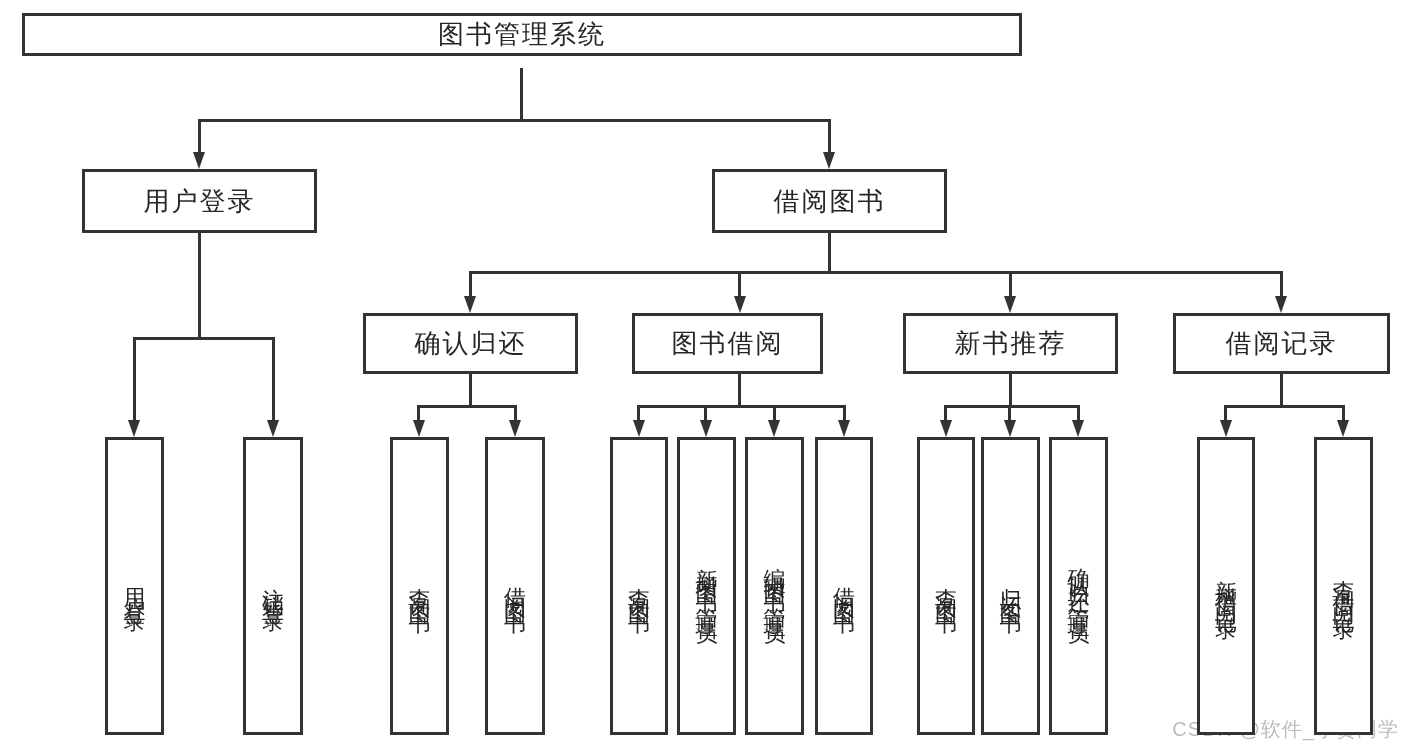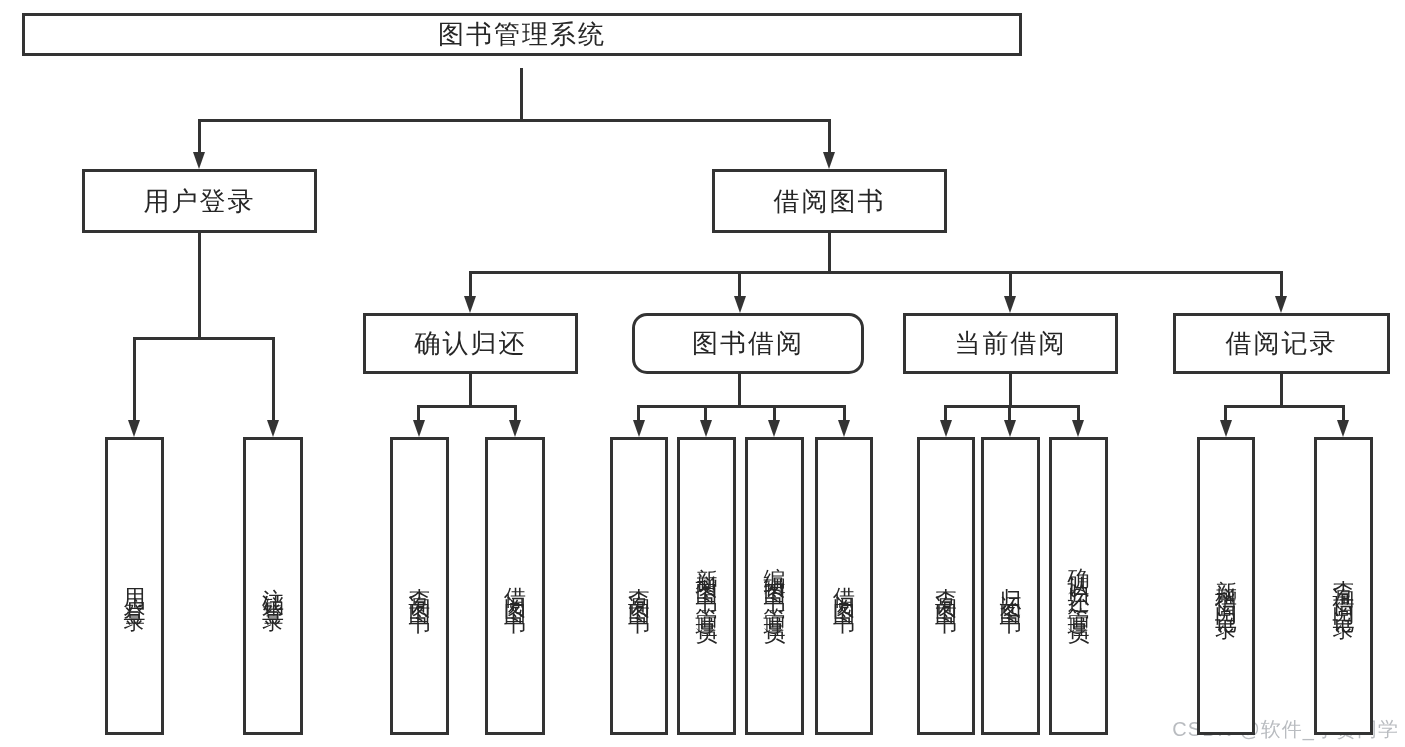--- a/index.html
+++ b/index.html
@@ -123,25 +123,25 @@
     </div>
     <div class="node h" style="left: 82px; top: 169px; width: 235px; height: 64px;">
       <span class="lbl">用户登录</span>
     </div>
     <div class="node h" style="left: 712px; top: 169px; width: 235px; height: 64px;">
       <span class="lbl">借阅图书</span>
     </div>
     <div class="node h" style="left: 363px; top: 313px; width: 215px; height: 61px;">
       <span class="lbl">确认归还</span>
     </div>
-    <div class="node h" style="left: 632px; top: 313px; width: 232px; height: 61px; border-radius: 15px;">
+    <div class="node h" style="left: 632px; top: 313px; width: 191px; height: 61px;">
       <span class="lbl">图书借阅</span>
     </div>
     <div class="node h" style="left: 903px; top: 313px; width: 215px; height: 61px;">
-      <span class="lbl">当前借阅</span>
+      <span class="lbl">新书推荐</span>
     </div>
     <div class="node h" style="left: 1173px; top: 313px; width: 217px; height: 61px;">
       <span class="lbl">借阅记录</span>
     </div>
     <div class="node v" style="left: 105px; top: 437px; width: 59px; height: 298px;">
       <span class="lbl">用户登录</span>
     </div>
     <div class="node v" style="left: 243px; top: 437px; width: 60px; height: 298px;">
       <span class="lbl">注销登录</span>
     </div>

